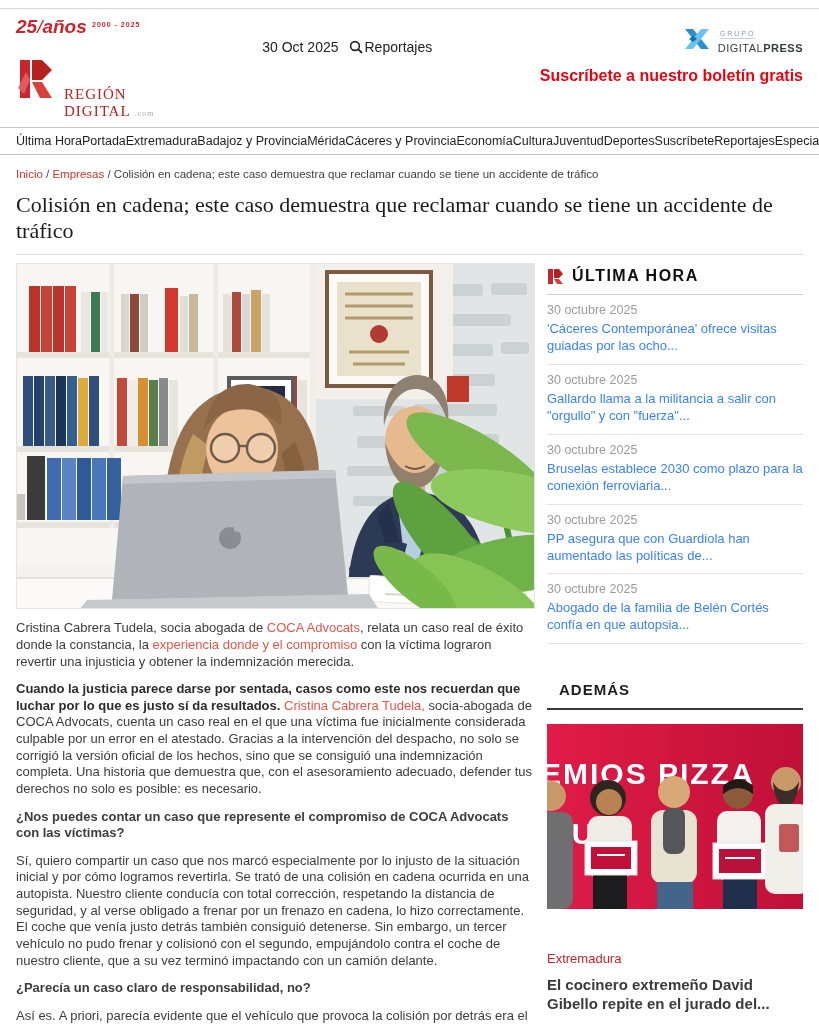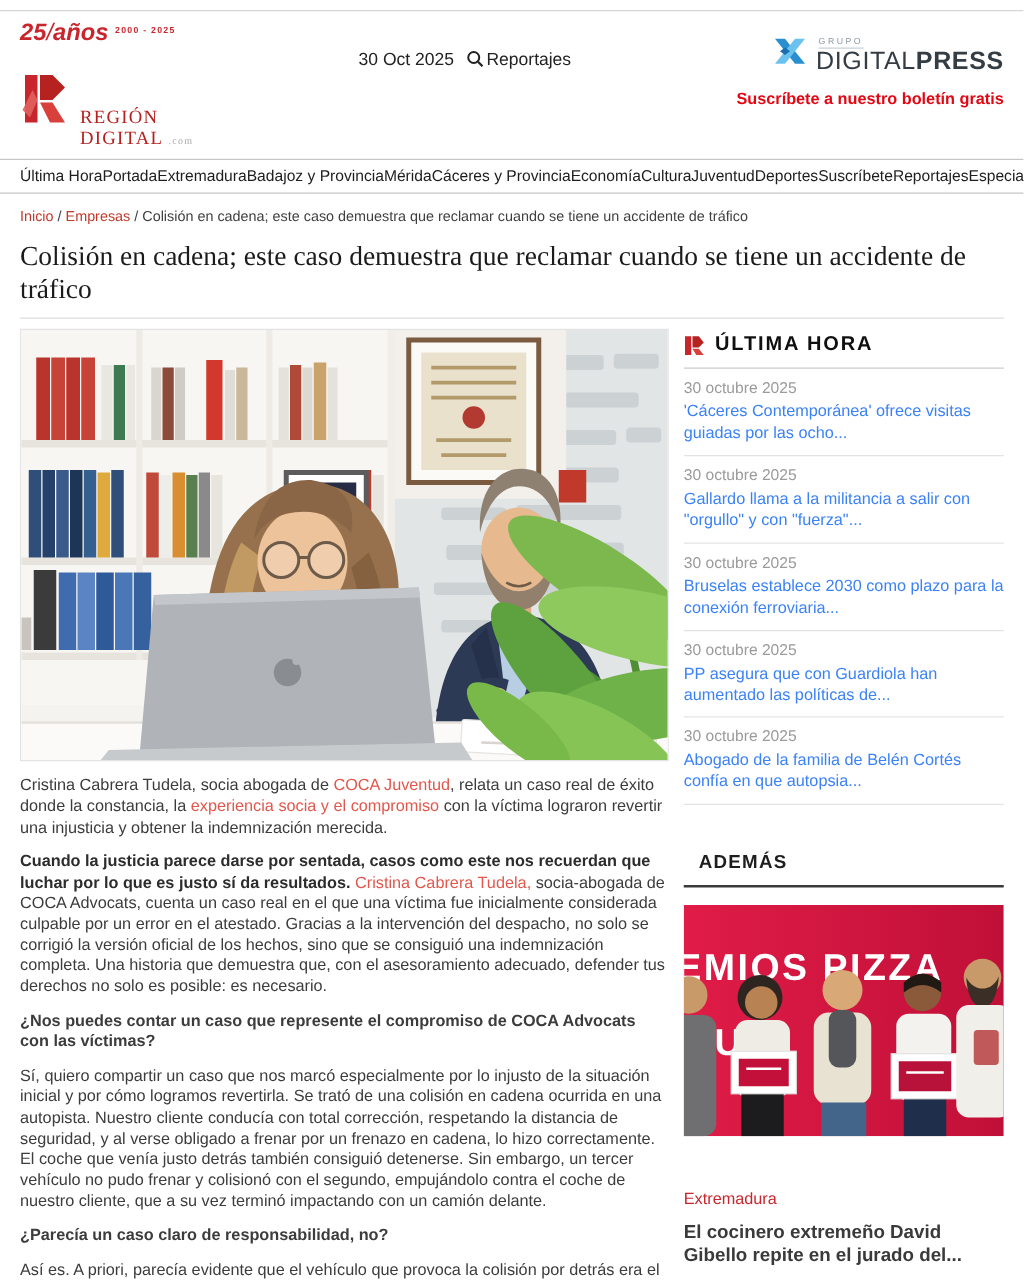--- a/index.html
+++ b/index.html
@@ -16,23 +16,23 @@
   .anniv-range { font-size:7px; color:#c9252c; font-style:normal; letter-spacing:1px; vertical-align:6px; }
   .brand-row { display:flex; align-items:center; margin-top:2px; }
   .brand-names { margin-left:6px; font-family:"Liberation Serif", serif; color:#b5221f; font-size:15px; line-height:1.15; letter-spacing:1px;margin-top:48px; }
   .brand-tld-sm { font-size:8px; color:#aaa; letter-spacing:1px; }
   .header-center { flex:1; text-align:center; padding-top:22px; font-size:14px; color:#222; }
   .header-center .mag { vertical-align:-2px; margin:0 2px 0 10px; }
   .header-right { display:flex; flex-direction:column; align-items:flex-end; padding-top:6px; }
   .gp-row { display:flex; align-items:center; gap:7px; }
   .gp-text { line-height:1; }
   .gp-small { font-size:7px; letter-spacing:2px; color:#8b9aa6; border-bottom:1px solid #c8d2da; display:inline-block; padding-bottom:1px; margin-left:2px; }
-  .gp-name { font-size:20px; color:#343c44; letter-spacing:0.5px; }
+  .gp-name { font-size:11px; color:#343c44; letter-spacing:0.5px; }
   .gp-name b { font-weight:bold; }
-  .subscribe { margin-top:12px; color:#e30613; font-weight:bold; font-size:13px; text-decoration:none; }
+  .subscribe { margin-top:12px; color:#e30613; font-weight:bold; font-size:16px; text-decoration:none; }
 
   
   .nav { display:flex; justify-content:space-between; border-top:1px solid #c6c6c6; border-bottom:1px solid #c6c6c6; padding:6px 16px; }
   .nav a { font-size:12.5px; color:#1e1e1e; text-decoration:none; white-space:nowrap; }
 
   
   .breadcrumb { padding:13px 16px 0; font-size:11.5px; color:#3f3f3f; }
   .breadcrumb a { color:#c0392b; text-decoration:none; }
   h1.title { font-family:"Liberation Serif", serif; font-weight:400; font-size:22px; color:#1b1b1b; margin:12px 16px 10px; line-height:1.2; }
   .title-rule { border-top:1px solid #ddd; margin:0 16px 8px; }
@@ -291,21 +291,21 @@
             <ellipse cx="462" cy="198" rx="84" ry="26" fill="#7cb84e" transform="rotate(32 462 198)"></ellipse>
             <ellipse cx="500" cy="238" rx="88" ry="28" fill="#8ec95d" transform="rotate(12 500 238)"></ellipse>
             <ellipse cx="428" cy="278" rx="76" ry="24" fill="#5da23f" transform="rotate(50 428 278)"></ellipse>
             <ellipse cx="502" cy="300" rx="82" ry="28" fill="#6fb24a" transform="rotate(-8 502 300)"></ellipse>
             <ellipse cx="462" cy="330" rx="72" ry="26" fill="#86c456" transform="rotate(28 462 330)"></ellipse>
             <ellipse cx="398" cy="318" rx="52" ry="18" fill="#79b94a" transform="rotate(40 398 318)"></ellipse>
           </g>
         </svg>
       </div>
 
-      <p><span>Cristina Cabrera Tudela, socia abogada de </span><a href="#" class="red-link">COCA Juventud</a><span>, relata un caso real de éxito donde la constancia, la </span><a href="#" class="red-link">experiencia socia y el compromiso</a><span> con la víctima lograron revertir una injusticia y obtener la indemnización merecida.</span></p>
+      <p><span>Cristina Cabrera Tudela, socia abogada de </span><a href="#" class="red-link">COCA Advocats</a><span>, relata un caso real de éxito donde la constancia, la </span><a href="#" class="red-link">experiencia donde y el compromiso</a><span> con la víctima lograron revertir una injusticia y obtener la indemnización merecida.</span></p>
 
       <p><span class="lead-bold">Cuando la justicia parece darse por sentada, casos como este nos recuerdan que luchar por lo que es justo sí da resultados. </span><a href="#" class="red-link">Cristina Cabrera Tudela,</a><span> socia-abogada de COCA Advocats, cuenta un caso real en el que una víctima fue inicialmente considerada culpable por un error en el atestado. Gracias a la intervención del despacho, no solo se corrigió la versión oficial de los hechos, sino que se consiguió una indemnización completa. Una historia que demuestra que, con el asesoramiento adecuado, defender tus derechos no solo es posible: es necesario.</span></p>
 
       <p class="q">¿Nos puedes contar un caso que represente el compromiso de COCA Advocats con las víctimas?</p>
       <p>Sí, quiero compartir un caso que nos marcó especialmente por lo injusto de la situación inicial y por cómo logramos revertirla. Se trató de una colisión en cadena ocurrida en una autopista. Nuestro cliente conducía con total corrección, respetando la distancia de seguridad, y al verse obligado a frenar por un frenazo en cadena, lo hizo correctamente. El coche que venía justo detrás también consiguió detenerse. Sin embargo, un tercer vehículo no pudo frenar y colisionó con el segundo, empujándolo contra el coche de nuestro cliente, que a su vez terminó impactando con un camión delante.</p>
 
       <p class="q">¿Parecía un caso claro de responsabilidad, no?</p>
       <p>Así es. A priori, parecía evidente que el vehículo que provoca la colisión por detrás era el responsable. Pero todo cambió por un detalle que podría haberlo cambiado todo para mal: al lugar del accidente acudieron dos cuerpos policiales diferentes. Primero, los Mossos d'Esquadra retiraron los vehículos que no podían arrancar. Todos quedaron apartados en el arcén, excepto el camión, que abandonó el lugar. Posteriormente, llegó la policía local, y al observar los coches ya en el arcén, dieron por hecho que esa era la posición final tras la colisión.</p>
 
     </div>

